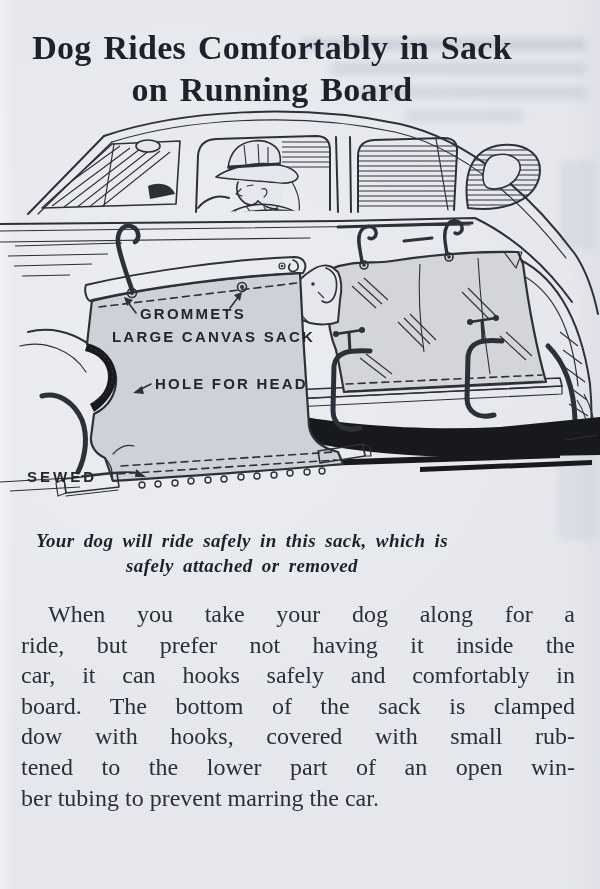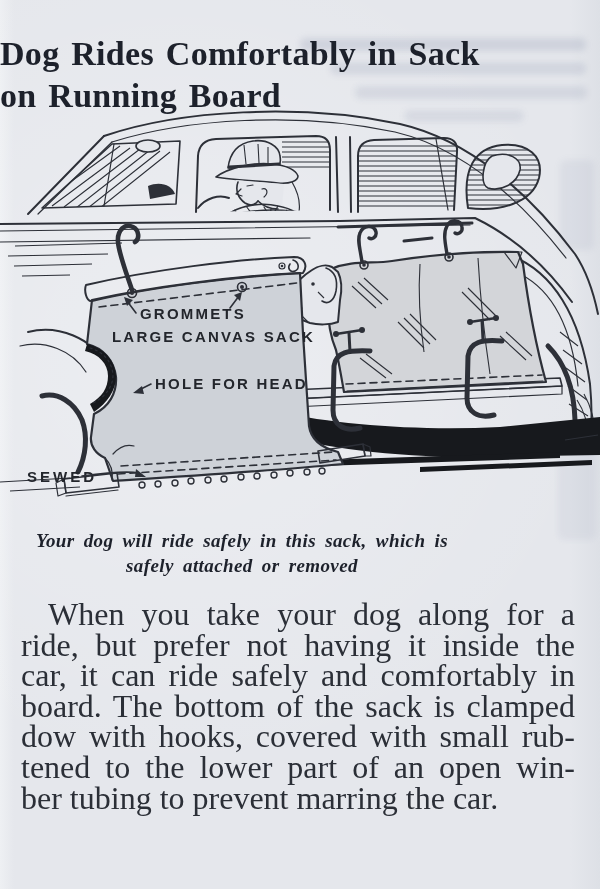--- a/index.html
+++ b/index.html
@@ -14,34 +14,34 @@
   
   .ghost{position:absolute;border-radius:6px;filter:blur(3px);
          background:rgba(122,132,158,.20);pointer-events:none;}
   .g1{left:300px;top:38px;width:286px;height:13px;}
   .g2{left:330px;top:62px;width:256px;height:13px;opacity:.85;}
   .g3{left:355px;top:86px;width:232px;height:13px;opacity:.8;}
   .g4{left:404px;top:110px;width:120px;height:12px;opacity:.7;}
   .g5{left:560px;top:160px;width:34px;height:90px;opacity:.5;}
   .g6{left:558px;top:430px;width:38px;height:110px;opacity:.45;}
 
-  .title{position:absolute;top:10px;left:0;width:544px;text-align:left;
+  .title{position:absolute;top:4px;left:0;width:544px;text-align:center;
          font-weight:700;font-size:34px;line-height:42px;letter-spacing:.3px;
          word-spacing:3px;color:var(--ink,#1d212b);}
   .title span{display:block;}
 
   .figure{position:absolute;top:94px;left:0;}
 
   .caption{position:absolute;top:528px;left:0;width:484px;text-align:center;
            font-style:italic;font-weight:700;font-size:19px;line-height:25px;
            letter-spacing:.4px;word-spacing:4px;color:var(--ink,#1d212b);}
   .caption span{display:block;}
 
   .bodycopy{position:absolute;top:599px;left:21px;right:25px;
-            font-size:32px;line-height:30.6px;color:var(--body_ink,#2b2f37);}
+            font-size:24px;line-height:30.6px;color:var(--body_ink,#2b2f37);}
   .bodycopy .line{text-align:justify;text-align-last:justify;white-space:normal;}
   .bodycopy .line.first{padding-left:27px;}
   .bodycopy .line.last{text-align-last:left;}
 
   
   .ln{stroke:var(--line_ink,#2d3038);fill:none;stroke-width:2;
       stroke-linecap:round;stroke-linejoin:round;}
   .w1{stroke-width:1.2;} .w15{stroke-width:1.6;} .w3{stroke-width:3;}
   .w45{stroke-width:4.6;} .w5{stroke-width:5;}
   .hatch{stroke:var(--line_ink,#2d3038);stroke-width:1.1;fill:none;}
@@ -270,20 +270,20 @@
   </svg>
 
   <div class="caption">
     <span>Your dog will ride safely in this sack, which is</span>
     <span>safely attached or removed</span>
   </div>
 
   <div class="bodycopy">
     <div class="line first">When you take your dog along for a</div>
     <div class="line">ride, but prefer not having it inside the</div>
-    <div class="line">car, it can ride safely and comfortably in</div>
+    <div class="line">car, it can hooks safely and comfortably in</div>
     <div class="line">board.  The bottom of the sack is clamped</div>
     <div class="line">dow with hooks, covered with small rub-</div>
     <div class="line">tened to the lower part of an open win-</div>
     <div class="line last">ber tubing to prevent marring the car.</div>
   </div>
 
 </div>
 
 </body></html>

